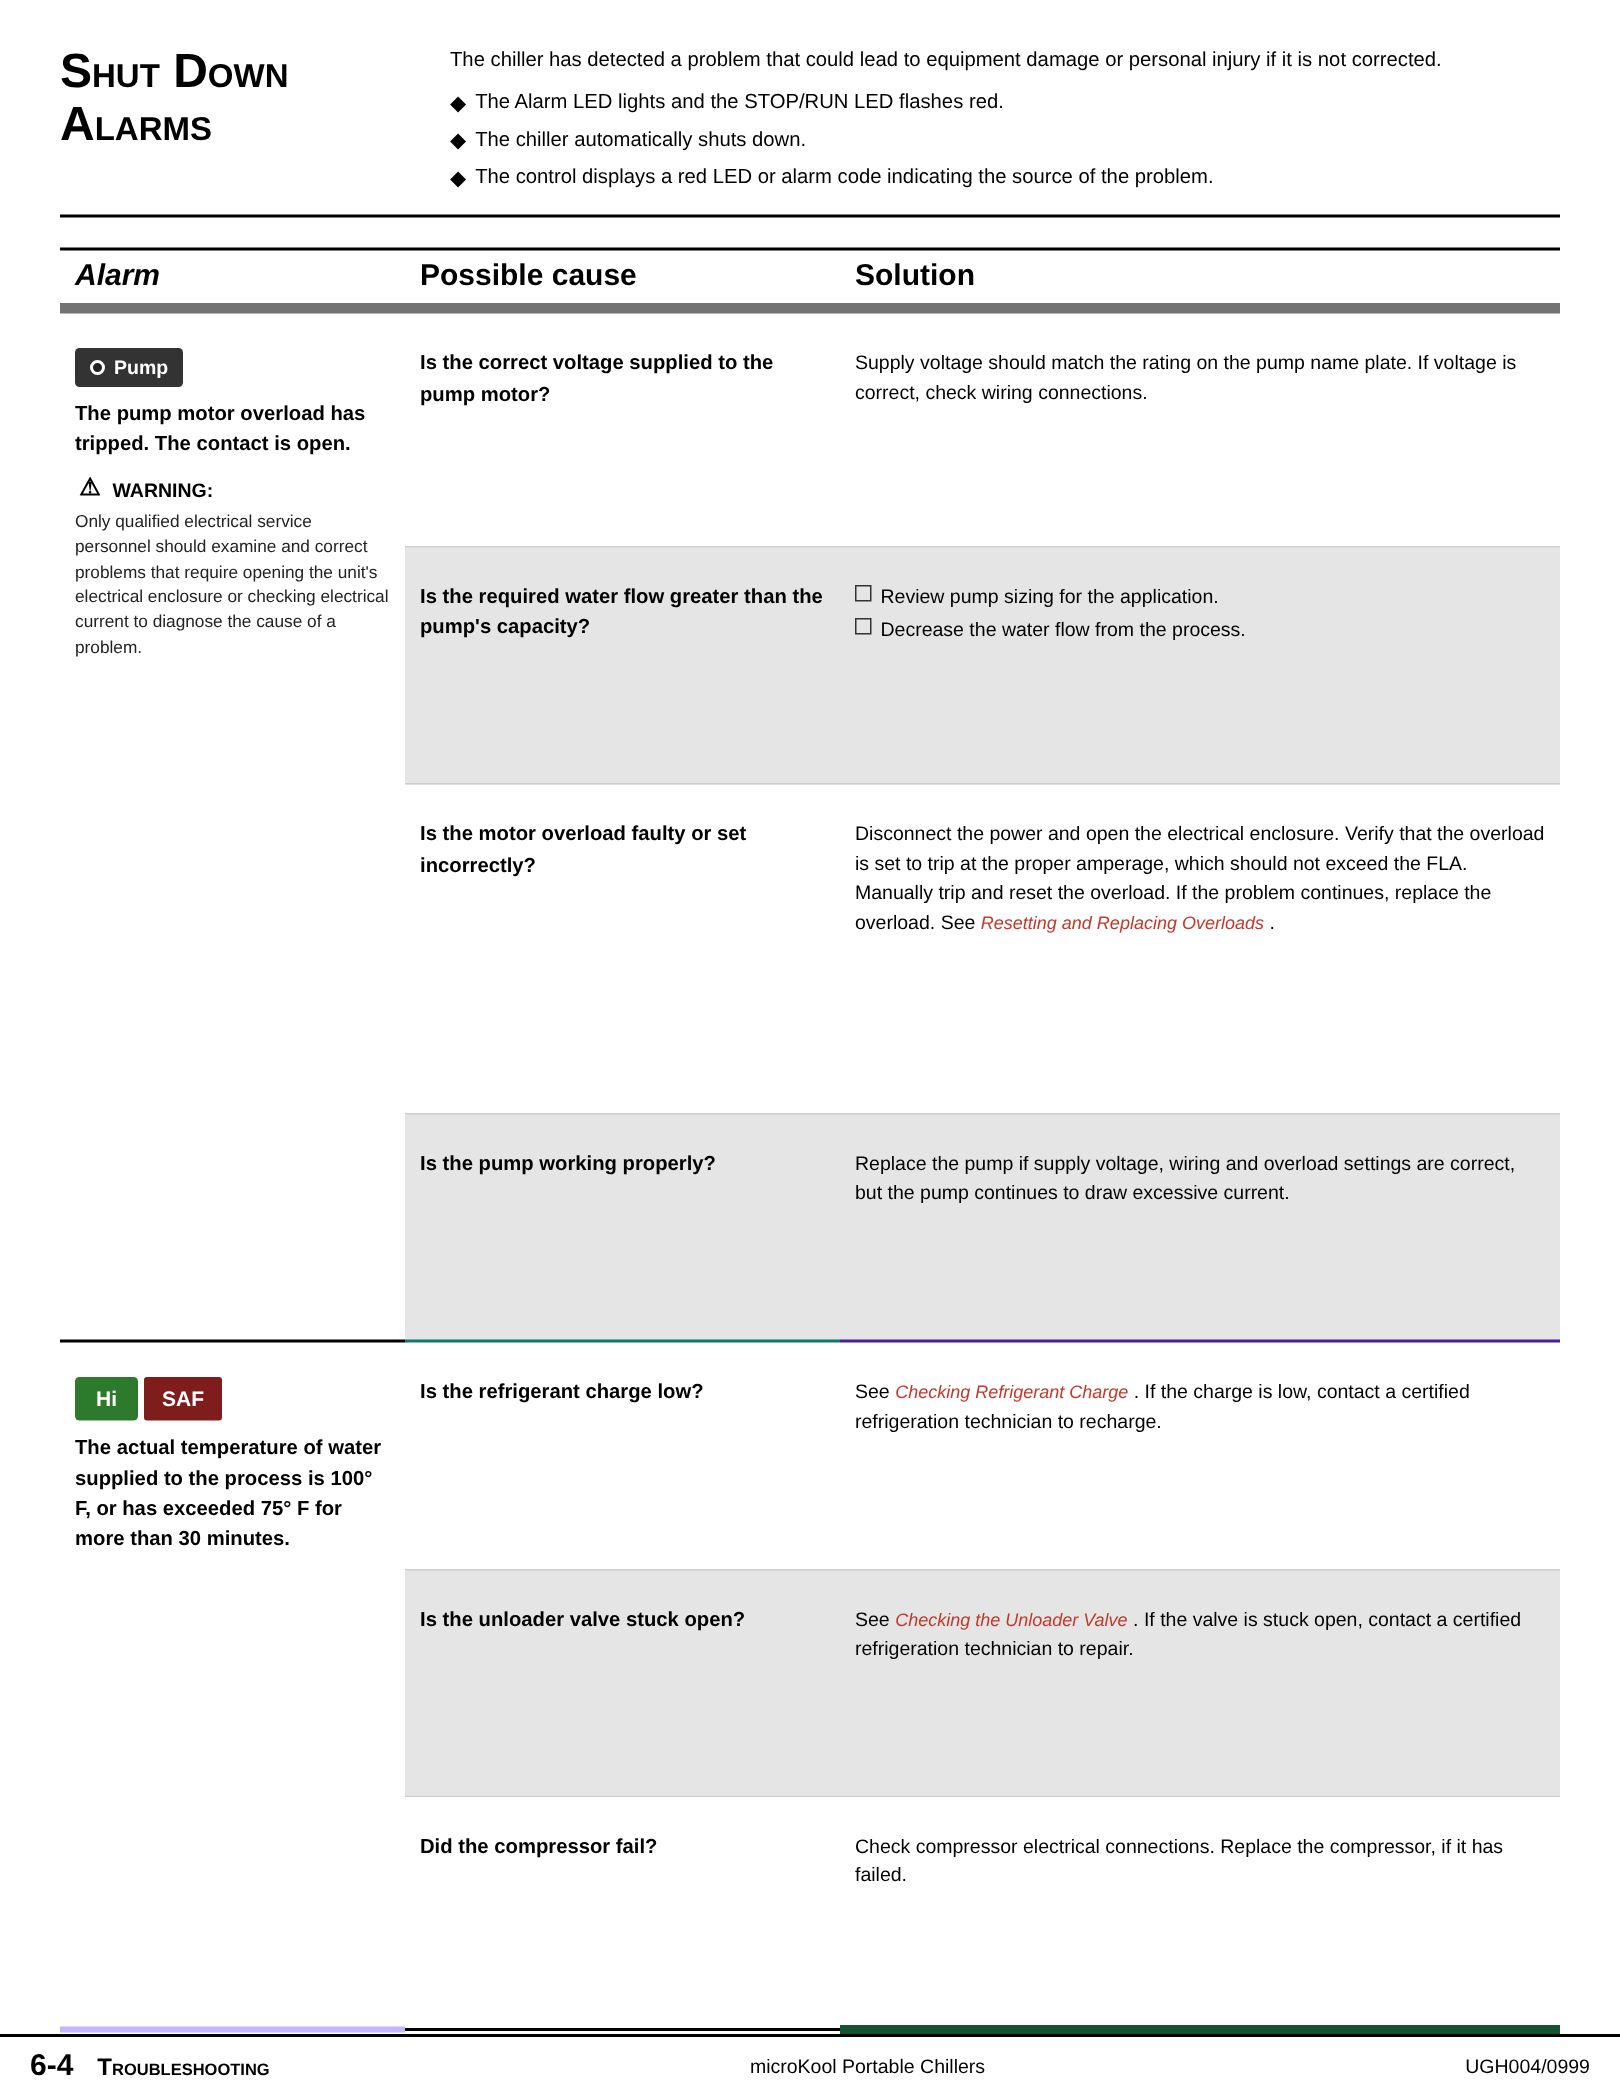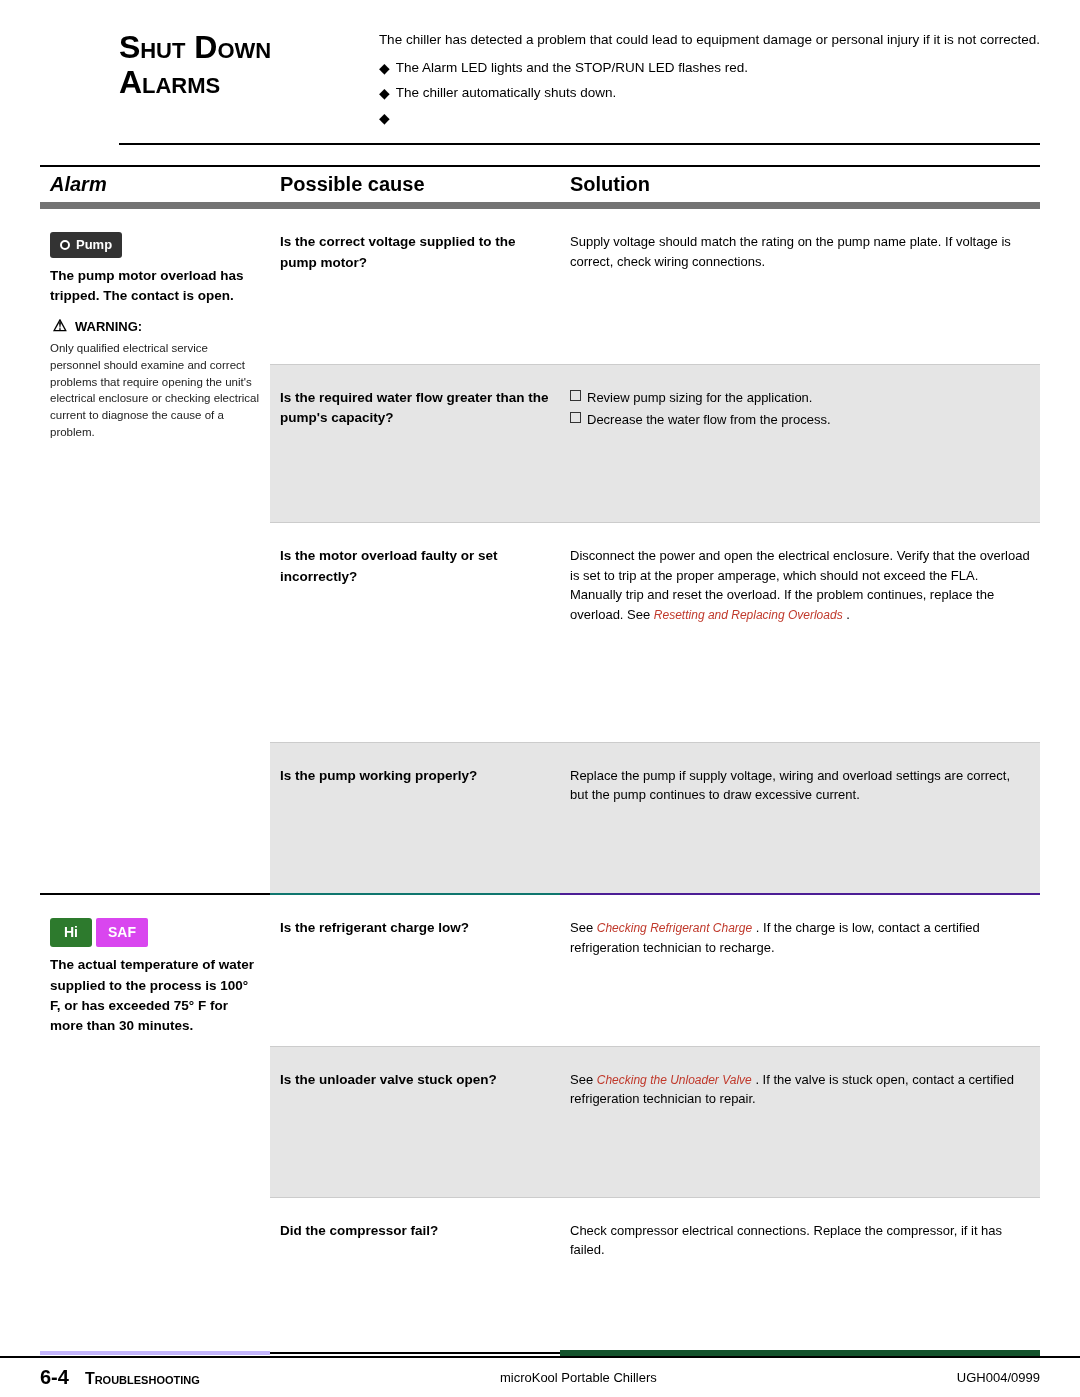--- a/index.html
+++ b/index.html
@@ -12,21 +12,20 @@
       min-height: 1397px;
       display: flex;
       flex-direction: column;
     }
 
     .page-wrapper {
       flex: 1;
       display: flex;
       flex-direction: column;
       padding: 30px 40px 0 40px;
-      align-items: flex-end;
     }
 
     
     .header-section {
       display: flex;
       flex-direction: row;
       margin-bottom: 20px;
       border-bottom: 2px solid #000;
       padding-bottom: 10px;
     }
@@ -211,36 +210,36 @@
       background: #2d7a2d;
       color: #fff;
       font-weight: bold;
       font-size: 14px;
       padding: 4px 14px;
       border-radius: 3px;
       display: inline-block;
     }
 
     .badge-saf {
-      background: #d946ef;
+      background: #7f1d1d;
       color: #fff;
       font-weight: bold;
       font-size: 14px;
       padding: 4px 12px;
       border-radius: 2px;
       display: inline-block;
     }
 
     
     .page-footer {
       display: flex;
       align-items: center;
       justify-content: space-between;
       border-top: 2px solid #000;
-      padding: 8px 40px;
+      padding: 8px 20px;
       margin-top: auto;
       background: #fff;
     }
 
     .footer-left {
       display: flex;
       align-items: baseline;
       gap: 16px;
     }
 
@@ -284,20 +283,21 @@
       <div class="bullet-item">
         <span class="bullet-diamond">◆</span>
         <span>The Alarm LED lights and the STOP/RUN LED flashes red.</span>
       </div>
       <div class="bullet-item">
         <span class="bullet-diamond">◆</span>
         <span>The chiller automatically shuts down.</span>
       </div>
       <div class="bullet-item">
         <span class="bullet-diamond">◆</span>
+        <span>The control displays a red LED or alarm code indicating the source of the problem.</span>
       </div>
     </div>
   </div>
 
   <table class="alarm-table">
     <thead>
       <tr>
         <th class="col-alarm">Alarm</th>
         <th class="col-cause">Possible cause</th>
         <th class="col-solution">Solution</th>

